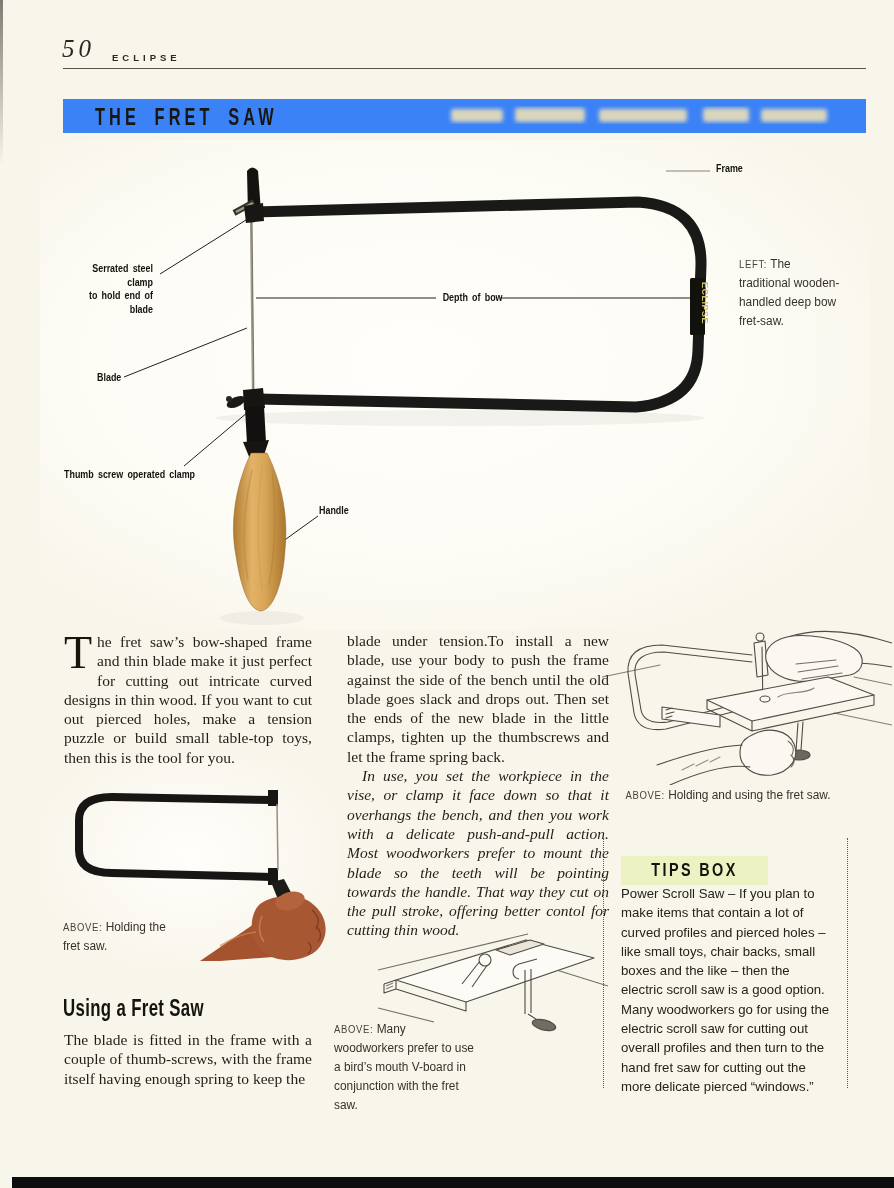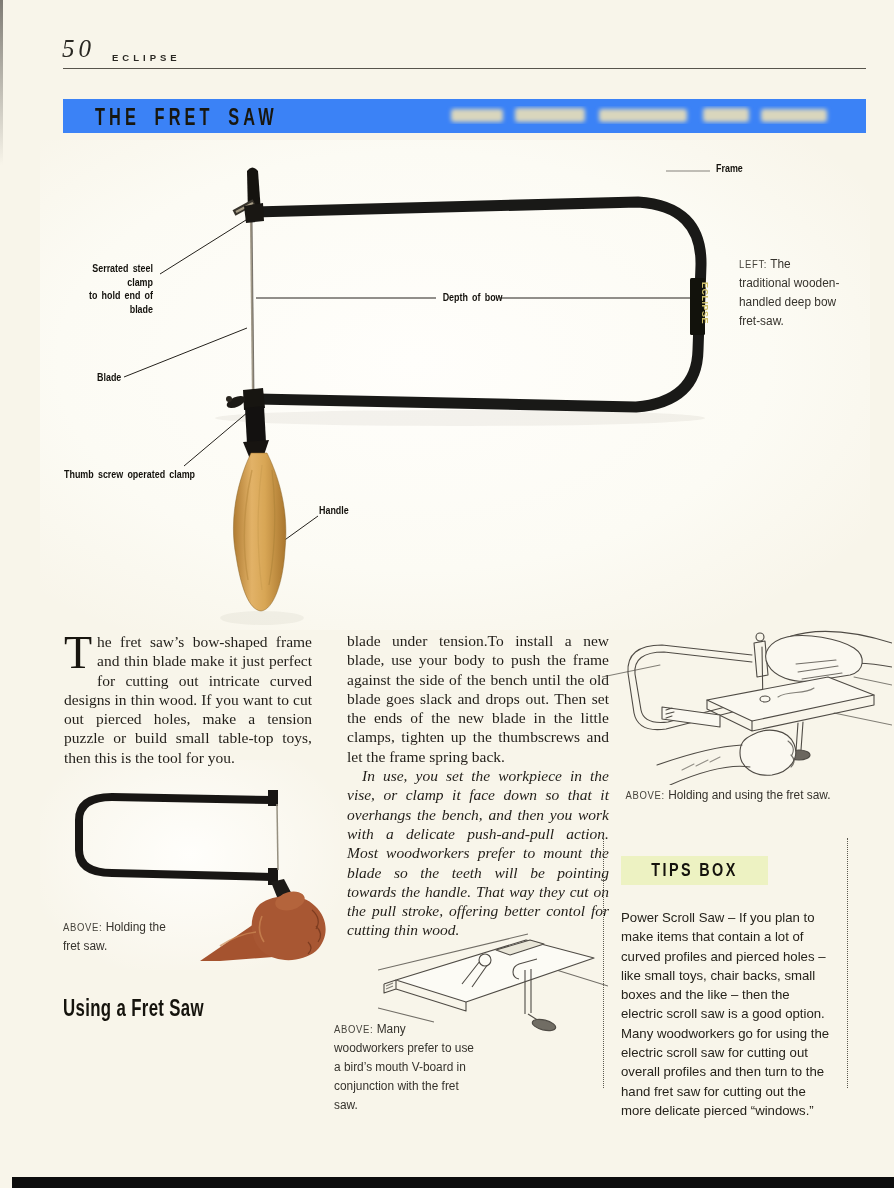--- a/index.html
+++ b/index.html
@@ -47,21 +47,21 @@
   .indent{text-indent:15px;font-style:italic;}
 
   .subhead{font:700 24px/26px "Liberation Sans",sans-serif;color:#15130d;transform:scaleX(.7);
            transform-origin:0 0;white-space:nowrap;letter-spacing:.5px;}
 
   
   .tipsbox{left:603px;top:838px;width:243px;height:250px;border-left:1px dotted #5c594f;border-right:1px dotted #5c594f;}
   .tips-band{position:absolute;left:17px;top:9px;width:147px;height:29px;background:#edf2c2;margin-top:9px;}
   .tips-title{position:absolute;left:0;top:4px;width:100%;text-align:center;font:700 18px/20px "Liberation Sans",sans-serif;
               letter-spacing:3px;color:#15130d;transform:scaleX(.8);transform-origin:50% 0;}
-  .tips-body{position:absolute;left:17px;top:46px;width:213px;font:400 13.2px/19.3px "Liberation Sans",sans-serif;color:#26231c;margin-top:24px;}
+  .tips-body{position:absolute;left:17px;top:46px;width:213px;font:400 13.2px/19.3px "Liberation Sans",sans-serif;color:#26231c;}
 
   svg{display:block;}
 </style>
 </head>
 <body>
 
 <div class="page">
 
   <div class="abs edge-left"></div>
   <div class="abs bottom-bar"></div>
@@ -181,20 +181,23 @@
     </g>
   </svg>
 
   <div class="abs cap" style="left:63px;top:918px;width:118px">
     <span class="pre">ABOVE:</span>
     <span>Holding the fret saw.</span>
   </div>
 
   <div class="abs subhead" style="left:63px;top:995px">Using a Fret Saw</div>
 
+  <div class="abs serif" style="left:64px;top:1030px;width:248px">
+    <p>The blade is fitted in the frame with a couple of thumb-screws, with the frame itself having enough spring to keep the</p>
+  </div>
 
   <div class="abs serif" style="left:347px;top:631px;width:262px">
     <p>blade under tension.To install a new blade, use your body to push the frame against the side of the bench until the old blade goes slack and drops out. Then set the ends of the new blade in the little clamps, tighten up the thumbscrews and let the frame spring back.</p>
     <p class="indent">In use, you set the workpiece in the vise, or clamp it face down so that it overhangs the bench, and then you work with a delicate push-and-pull action. Most woodworkers prefer to mount the blade so the teeth will be pointing towards the handle. That way they cut on the pull stroke, offering better contol for cutting thin wood.</p>
   </div>
 
   <svg class="abs" style="left:378px;top:928px" width="230" height="125" viewBox="0 0 230 125">
     <g stroke="#4f4b45" stroke-width="1.1" fill="none" stroke-linejoin="round">
       <path d="M 0 42 L 150 6 M 172 40 L 230 58 M 0 80 L 56 94" opacity=".8"></path>
       <path d="M 18 52 L 148 12 L 216 30 L 88 74 Z" fill="#fcfbf5"></path>

